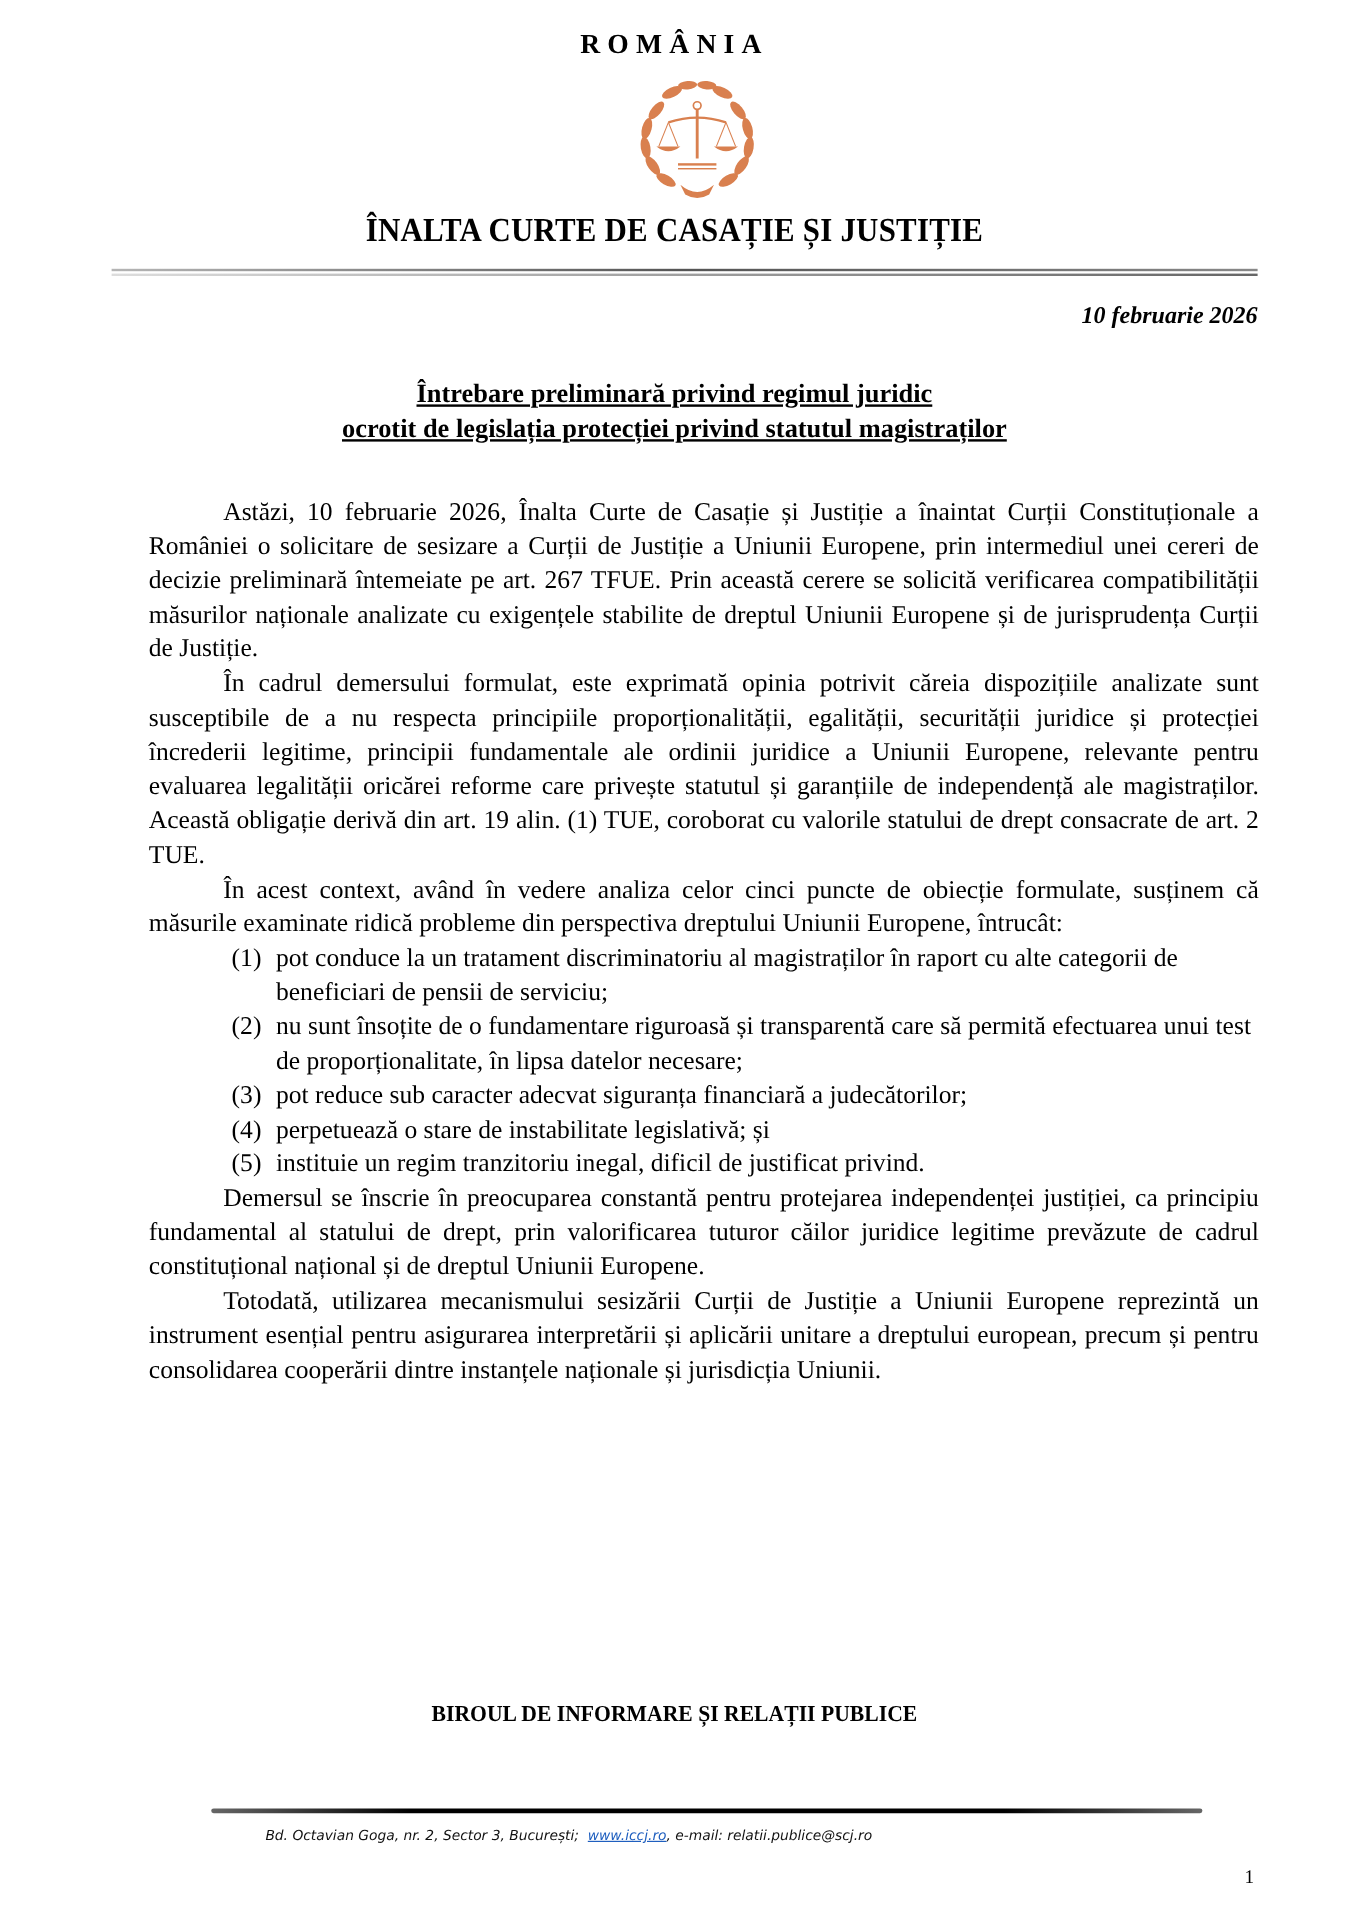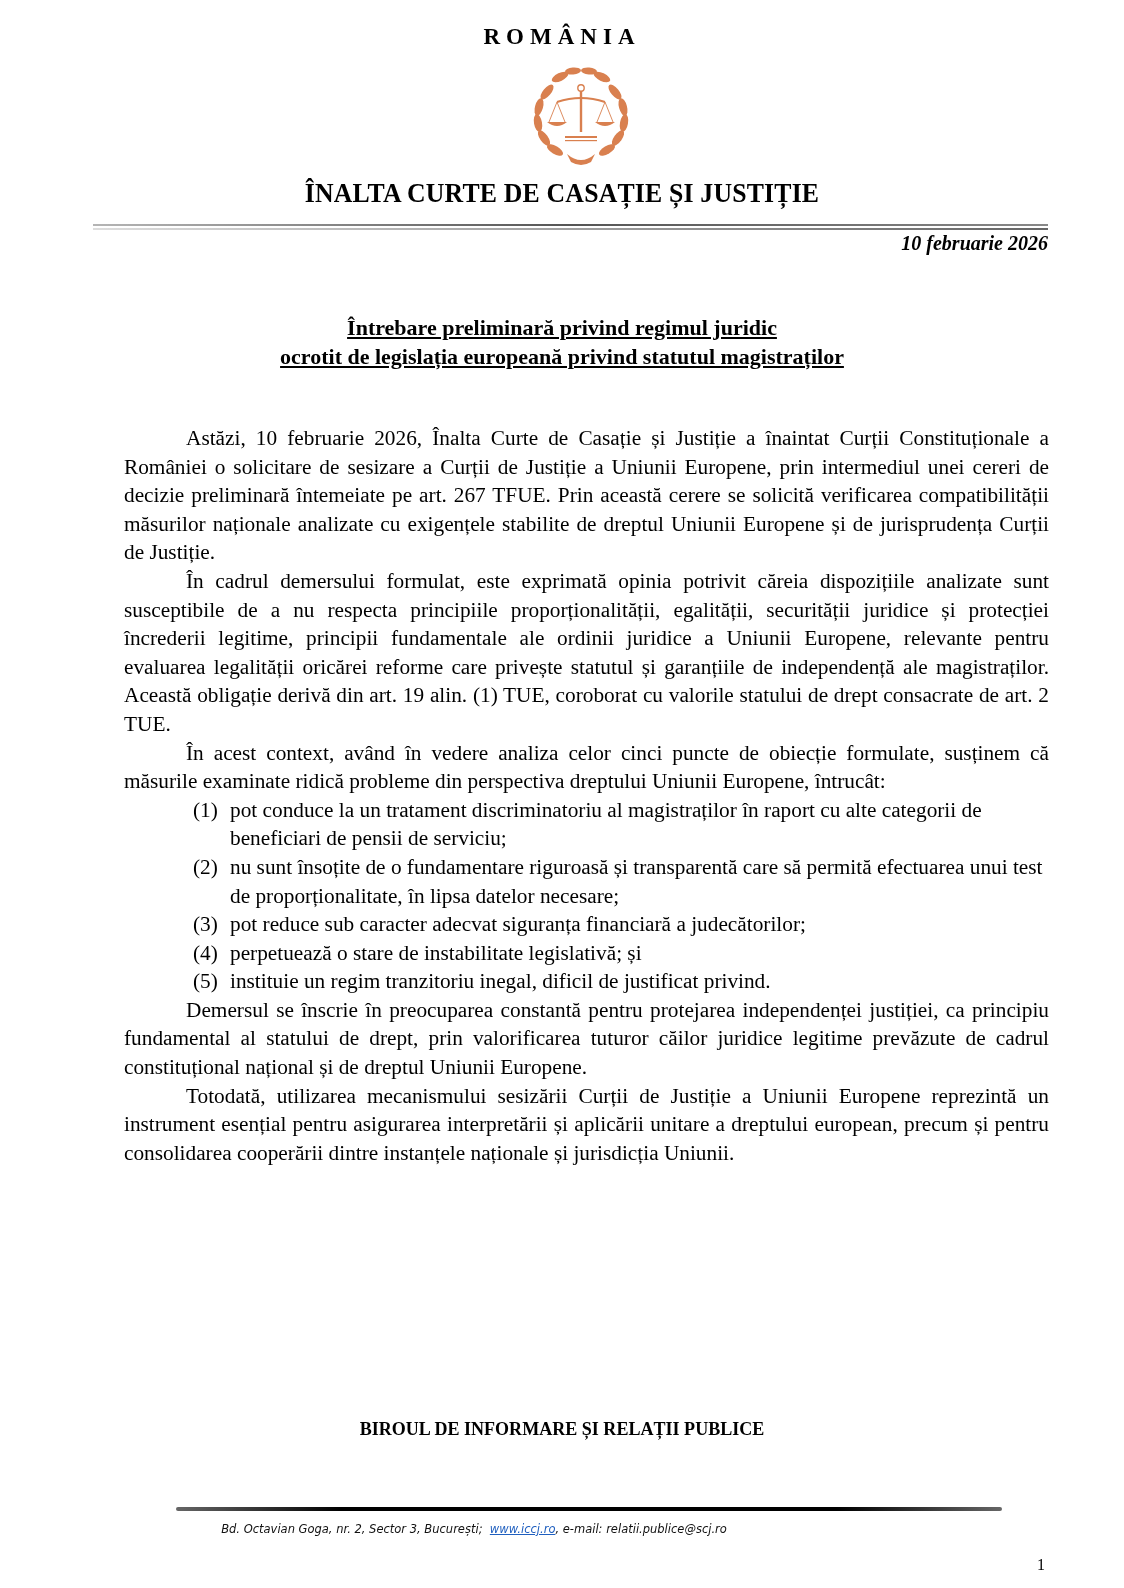--- a/index.html
+++ b/index.html
@@ -8,24 +8,24 @@
   .country { position: absolute; top: 24px; left: 0; width: 1124px; text-align: center;
              font-weight: bold; font-size: 23px; letter-spacing: 6px; }
   .logo { position: absolute; top: 62px; left: 527px; width: 108px; height: 108px; }
   .court { position: absolute; top: 177px; left: 0; width: 1124px; text-align: center;
            font-weight: bold; font-size: 28px; letter-spacing: 0.2px; transform: scaleX(0.92); }
   .hrule { position: absolute; top: 224px; left: 93px; width: 955px; height: 7px; }
   .hrule .l1 { position: absolute; top: 0; left: 0; right: 0; height: 2px;
                background: linear-gradient(90deg, #b5b5b5, #555 50%, #888); }
   .hrule .l2 { position: absolute; top: 4px; left: 0; right: 0; height: 2px;
                background: linear-gradient(90deg, #ddd, #aaa 40%, #666); }
-  .date { position: absolute; top: 232px; right: 76px; font-weight: bold; font-style: italic; font-size: 20px; }
+  .date { position: absolute; top: 252px; right: 76px; font-weight: bold; font-style: italic; font-size: 20px; }
   .title { position: absolute; top: 313px; left: 0; width: 1124px; text-align: center;
            font-weight: bold; font-size: 22px; line-height: 29px; text-decoration: underline; }
-  .body { position: absolute; top: 424px; left: 124px; width: 925px; font-size: 21.3px; line-height: 28.6px; }
+  .body { position: absolute; top: 412px; left: 124px; width: 925px; font-size: 21.3px; line-height: 28.6px; }
   .body p { margin: 0; text-align: justify; text-indent: 62px; }
   .list { margin: 0; padding: 0; list-style: none; }
   .list li { padding-left: 106px; text-indent: -37px; text-align: left; position: relative; }
   .list .num { display: inline-block; width: 37px; text-indent: 0; }
   .office { position: absolute; top: 1418px; left: 0; width: 1124px; text-align: center;
             font-weight: bold; font-size: 19px; transform: scaleX(0.95); }
   .frule { position: absolute; top: 1507px; left: 176px; width: 826px; height: 4px;
            background: linear-gradient(90deg, #666 0%, #000 20%, #000 80%, #666 100%); border-radius: 2px; }
   .footer { position: absolute; top: 1520px; left: 0; width: 948px; text-align: center;
             font-family: "DejaVu Sans", sans-serif; font-style: italic; font-size: 11.5px; line-height: 19px; color: #111; }
@@ -78,21 +78,21 @@
 
 <div class="hrule">
   <div class="l1"></div>
     <div class="l2"></div>
 </div>
 
 <div class="date">10 februarie 2026</div>
 
 <div class="title">
   <div>Întrebare preliminară privind regimul juridic</div>
-  <div>ocrotit de legislația europeană privind statutul magistraților</div>
+  <div>ocrotit de legislația protecției privind statutul magistraților</div>
 </div>
 
 <div class="body">
   <p>Astăzi, 10 februarie 2026, Înalta Curte de Casație și Justiție a înaintat Curții Constituționale a României o solicitare de sesizare a Curții de Justiție a Uniunii Europene, prin intermediul unei cereri de decizie preliminară întemeiate pe art. 267 TFUE. Prin această cerere se solicită verificarea compatibilității măsurilor naționale analizate cu exigențele stabilite de dreptul Uniunii Europene și de jurisprudența Curții de Justiție.</p>
   <p>În cadrul demersului formulat, este exprimată opinia potrivit căreia dispozițiile analizate sunt susceptibile de a nu respecta principiile proporționalității, egalității, securității juridice și protecției încrederii legitime, principii fundamentale ale ordinii juridice a Uniunii Europene, relevante pentru evaluarea legalității oricărei reforme care privește statutul și garanțiile de independență ale magistraților. Această obligație derivă din art. 19 alin. (1) TUE, coroborat cu valorile statului de drept consacrate de art. 2 TUE.</p>
   <p>În acest context, având în vedere analiza celor cinci puncte de obiecție formulate, susținem că măsurile examinate ridică probleme din perspectiva dreptului Uniunii Europene, întrucât:</p>
   <ul class="list">
     <li><span class="num">(1)</span><span>pot conduce la un tratament discriminatoriu al magistraților în raport cu alte categorii de beneficiari de pensii de serviciu;</span></li>
     <li><span class="num">(2)</span><span>nu sunt însoțite de o fundamentare riguroasă și transparentă care să permită efectuarea unui test de proporționalitate, în lipsa datelor necesare;</span></li>
     <li><span class="num">(3)</span><span>pot reduce sub caracter adecvat siguranța financiară a judecătorilor;</span></li>

